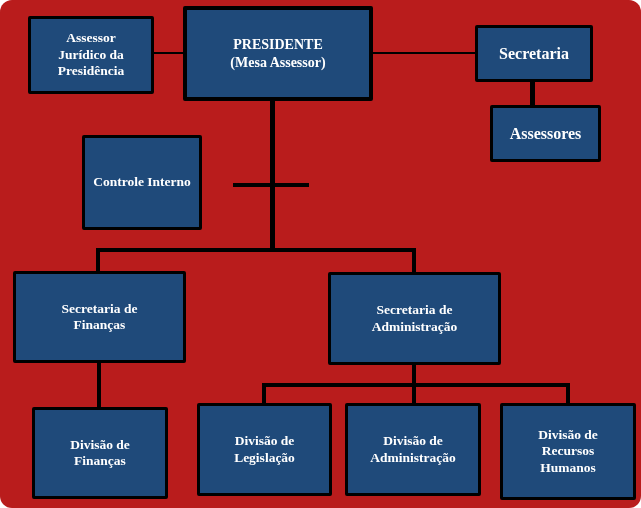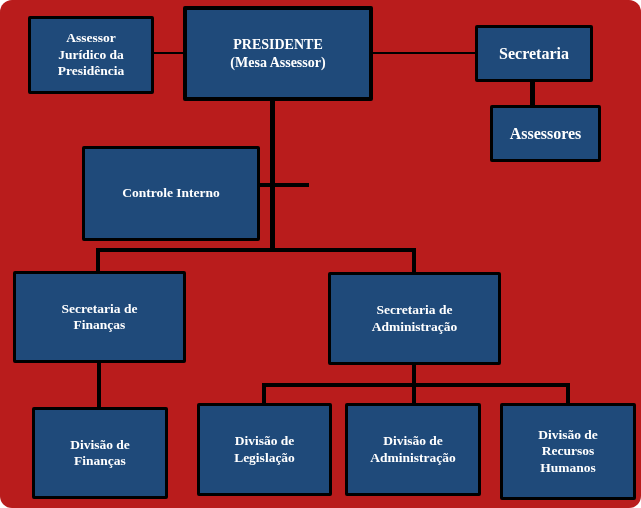--- a/index.html
+++ b/index.html
@@ -33,21 +33,21 @@
   .line {
     position: absolute;
     background: #000000;
   }
 
   
   #n-assessor      { left: 28px;  top: 16px;  width: 126px; height: 78px; }
   #n-presidente    { left: 183px; top: 6px;   width: 190px; height: 95px; border-width: 4px; font-size: 14px; }
   #n-vereadores    { left: 475px; top: 25px;  width: 118px; height: 57px; font-size: 16px; }
   #n-assessores    { left: 490px; top: 105px; width: 111px; height: 57px; font-size: 16px; }
-  #n-controle      { left: 82px;  top: 146px; width: 178px; height: 95px; }
+  #n-controle      { left: 82px;  top: 135px; width: 120px; height: 95px; }
   #n-procuradoria  { left: 308px; top: 136px; width: 151px; height: 93px; }
   #n-sec-financas  { left: 13px;  top: 271px; width: 173px; height: 92px; }
   #n-sec-admin     { left: 328px; top: 272px; width: 173px; height: 93px; }
   #n-div-financas  { left: 32px;  top: 407px; width: 136px; height: 92px; }
   #n-div-legislacao{ left: 197px; top: 403px; width: 135px; height: 93px; }
   #n-div-admin     { left: 345px; top: 403px; width: 136px; height: 93px; }
   #n-div-rh        { left: 500px; top: 403px; width: 136px; height: 97px; }
 
   
   #c-assessor-presidente   { left: 153px; top: 52px;  width: 30px;  height: 2px; }

